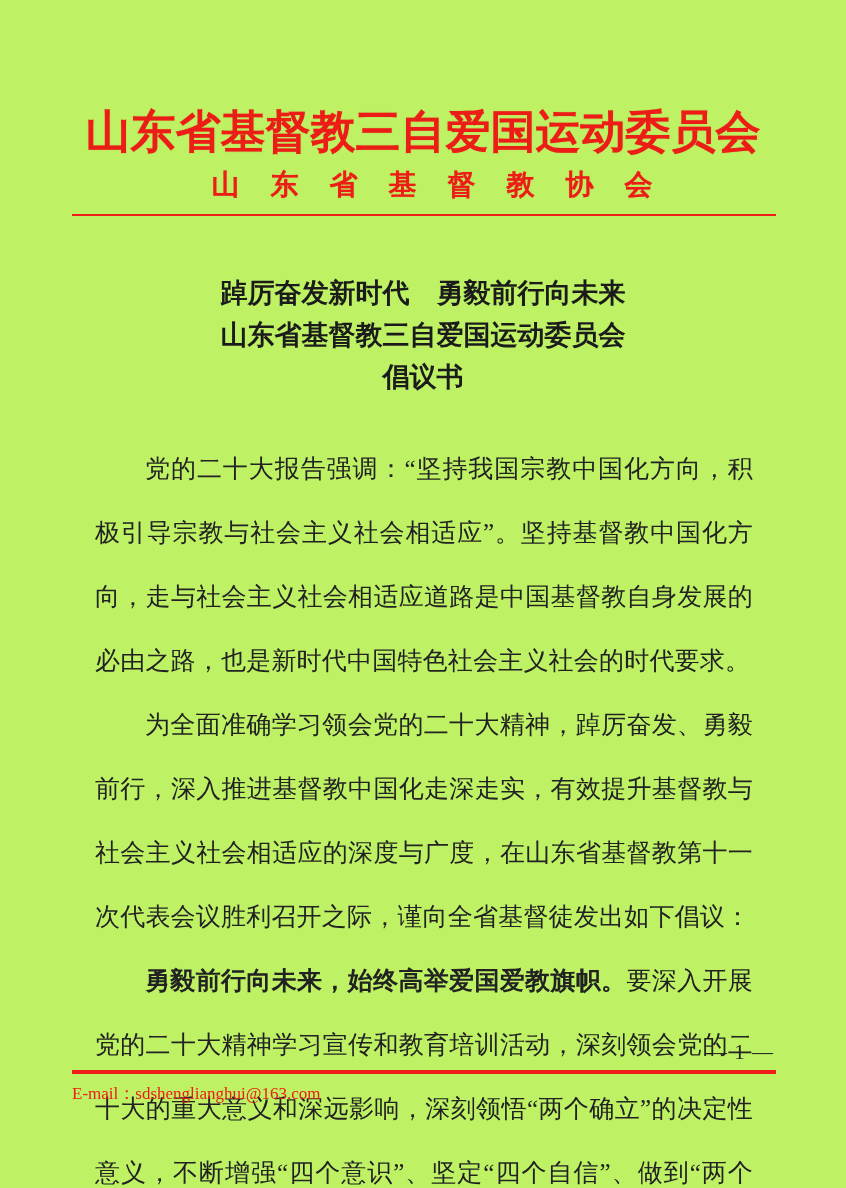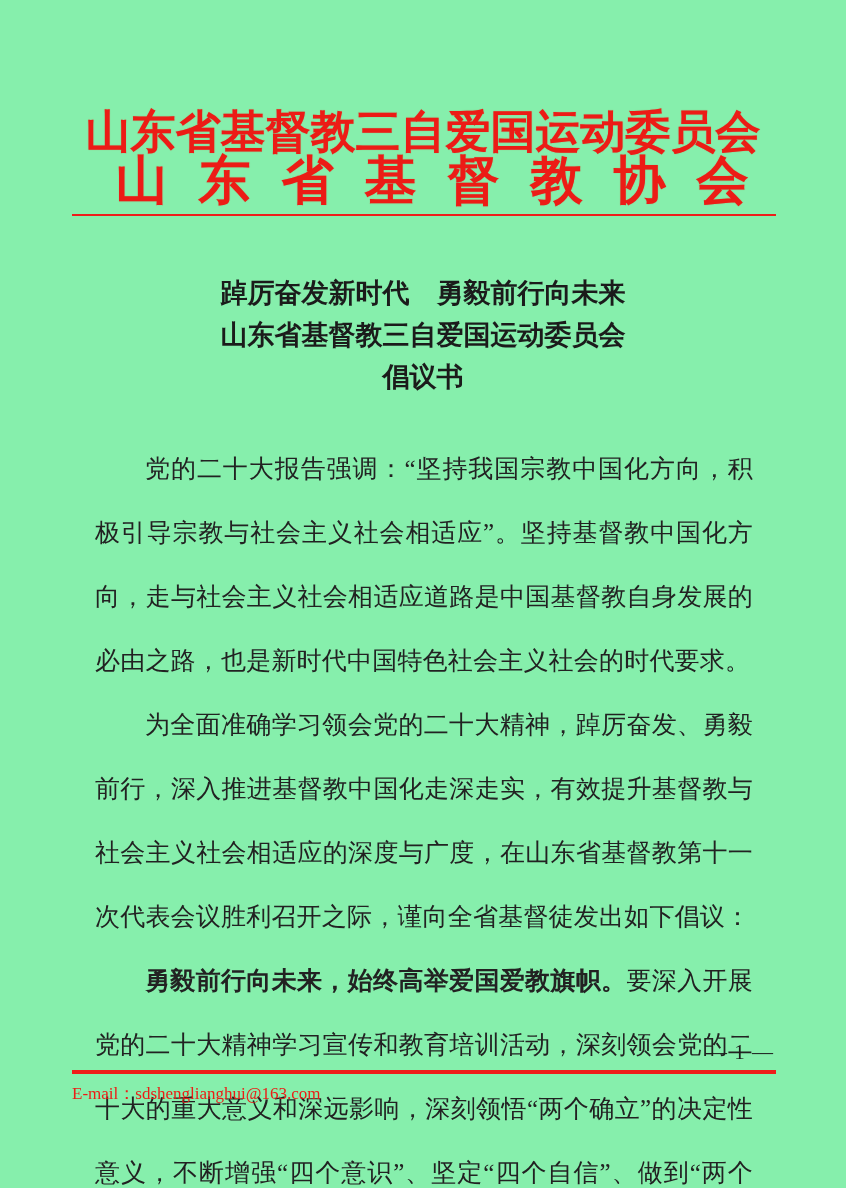--- a/index.html
+++ b/index.html
@@ -8,21 +8,21 @@
     background: #ffffff;
   }
   body {
     font-family: "Liberation Serif", "DejaVu Serif", serif;
   }
   .page {
     position: relative;
     width: 846px;
     height: 1188px;
     margin: 0 auto;
-    background: #86efac;
+    background: #bef264;
     overflow: hidden;
   }
   
   .letterhead {
     position: absolute;
     left: 0;
     top: 104px;
     width: 846px;
     text-align: center;
   }
@@ -31,23 +31,23 @@
     font-family: "Liberation Serif", "DejaVu Serif", serif;
     font-weight: bold;
     font-size: 45px;
     line-height: 56px;
     letter-spacing: 0px;
     white-space: nowrap;
     text-shadow: 0 0 1px rgba(236,28,22,0.45);
   }
   .lh-line2 {
     color: #ec1c16;
-    font-family: Liberation Mono, monospace;
+    font-family: Liberation Serif, serif;
     font-weight: bold;
-    font-size: 52px;
+    font-size: 28px;
     line-height: 50px;
     letter-spacing: 31px;
     padding-left: 49px;
     white-space: nowrap;
     text-shadow: 0 0 1px rgba(236,28,22,0.45);
   }
   .rule-top {
     position: absolute;
     left: 72px;
     top: 214px;

